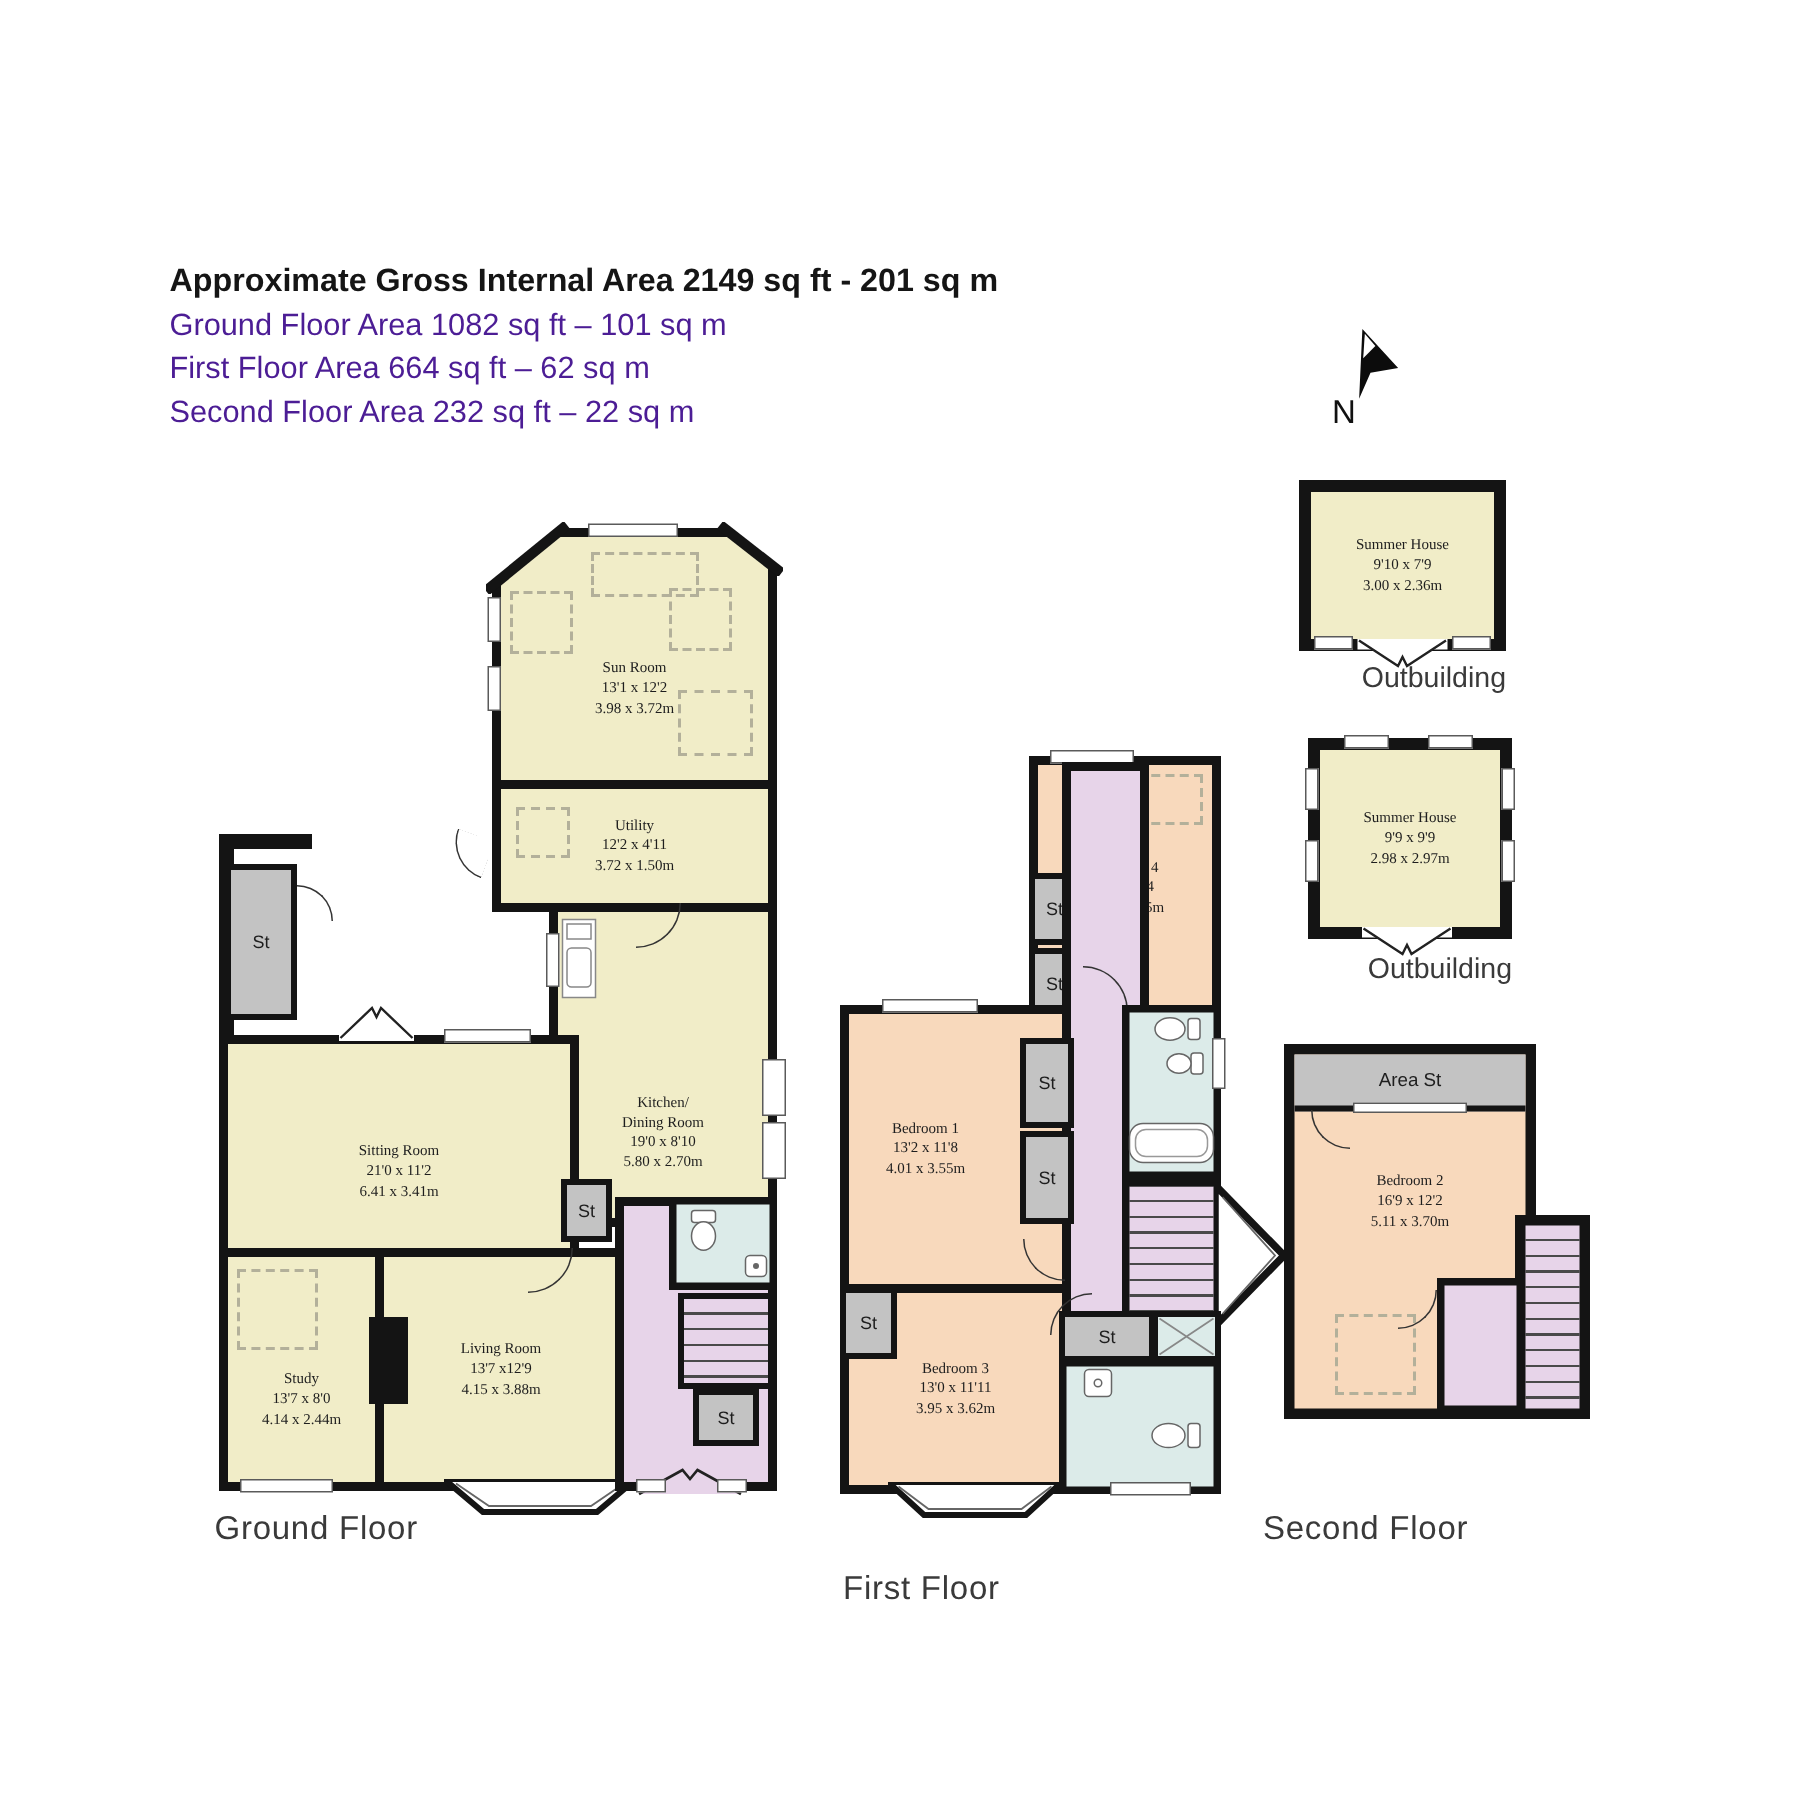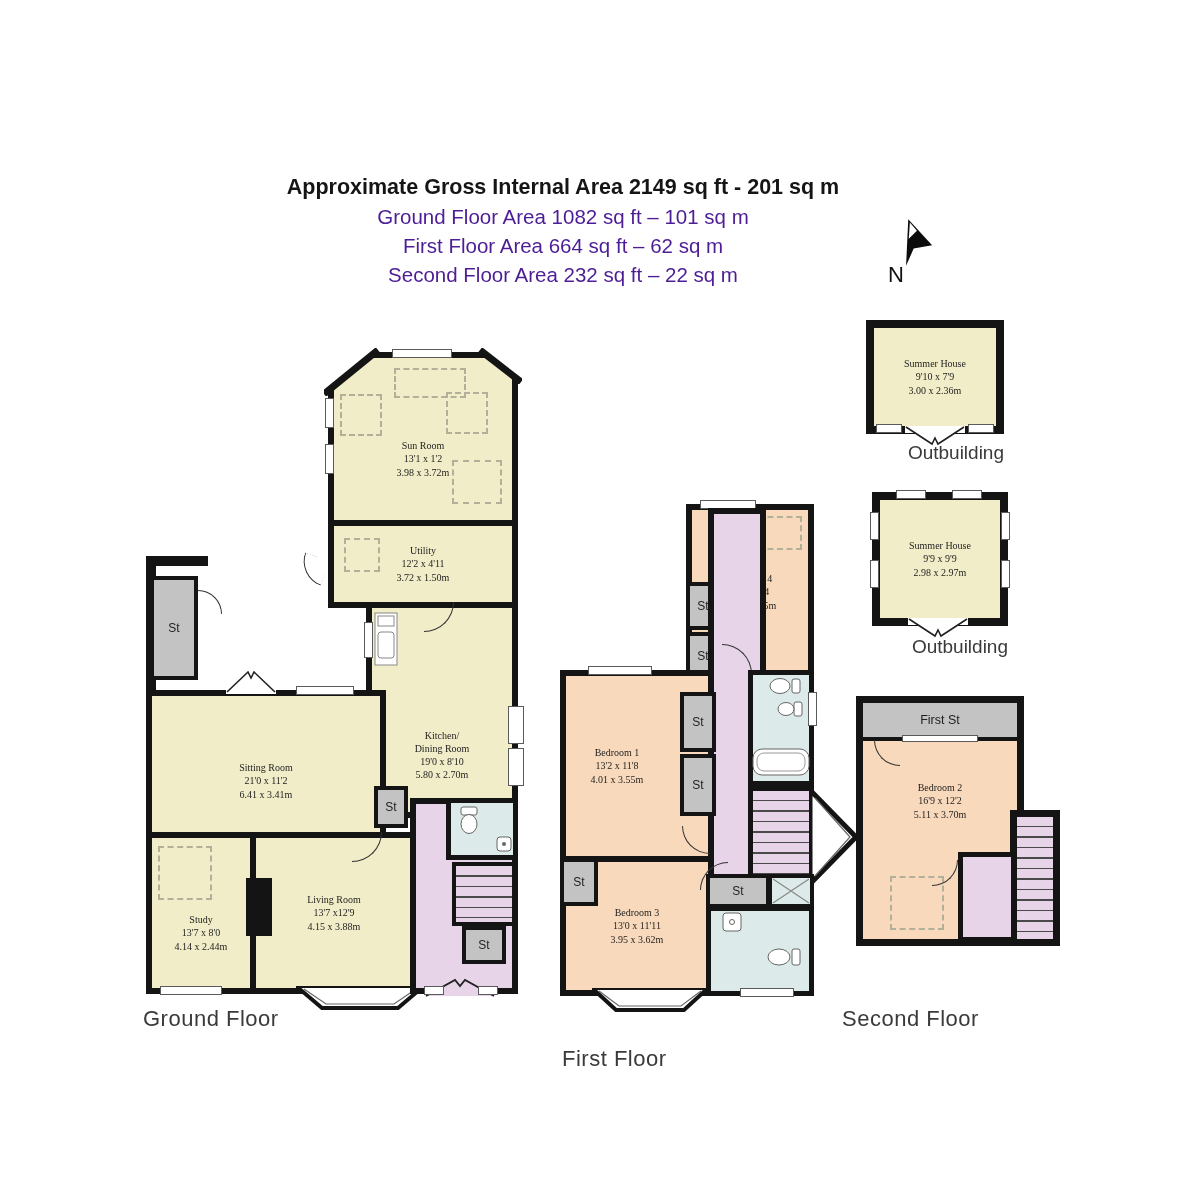--- a/index.html
+++ b/index.html
@@ -18,21 +18,21 @@
   .st{position:absolute;box-sizing:border-box;border:4px solid #141414;background:#c3c3c3;
       display:flex;align-items:center;justify-content:center;font-size:12px;color:#1e1e1e;}
   .wall{position:absolute;background:#141414;}
   .window{position:absolute;background:#ffffff;border:1.5px solid #5a5a5a;box-sizing:border-box;}
   .skylight{position:absolute;border:2px dashed #b3b09a;box-sizing:border-box;}
   .stairs{background-image:repeating-linear-gradient(180deg, rgba(0,0,0,0) 0 9px, #4a4a4a 9px 10.5px);}
   .arc{position:absolute;box-sizing:border-box;border-top:1.8px solid #333;border-right:1.8px solid #333;
        border-radius:0 100% 0 0;background:transparent;}
   .caption{position:absolute;font-size:22px;color:#3a3a3a;letter-spacing:0.5px;}
   .ob-caption{position:absolute;font-size:19px;color:#3a3a3a;text-align:right;}
-  .header{position:absolute;left:113px;top:172px;width:900px;text-align:center;}
+  .header{position:absolute;left:113px;top:172px;width:900px;}
   .header .title{font-size:21.5px;font-weight:bold;color:#151515;line-height:30px;}
   .header .line{font-size:20.5px;color:#4c1d95;line-height:29px;}
   .north-n{position:absolute;font-size:22px;color:#111;}
   svg{display:block;}
 </style>
 </head>
 <body>
 
 <div id="canvas">
 
@@ -91,21 +91,21 @@
       </svg>
     </div>
     <div class="ob-caption" style="left:872px;top:636px;width:136px;">Outbuilding</div>
   </div>
 
   <div>
 
     <div class="room cream" style="left:328px;top:352px;width:190px;height:174px;">
       <div class="rlabel" style="margin-top:40px;">
         <span>Sun Room</span>
-        <span>13'1 x 1'2</span>
+        <span>13'1 x 12'2</span>
         <span>3.98 x 3.72m</span>
       </div>
     </div>
 
     <div class="abs" style="left:324px;top:348px;">
       <svg width="56" height="48" viewBox="0 0 56 48">
         <polygon points="0,0 56,0 0,48" fill="#ffffff"></polygon>
         <line x1="0" y1="46" x2="54" y2="2" stroke="#141414" stroke-width="7"></line>
       </svg>
     </div>
@@ -350,21 +350,21 @@
   <div>
     <div class="room peach" style="left:856px;top:696px;width:168px;height:250px;border-width:7px;">
       <div class="rlabel" style="margin-bottom:40px;">
         <span>Bedroom 2</span>
         <span>16'9 x 12'2</span>
         <span>5.11 x 3.70m</span>
       </div>
     </div>
     <div class="abs grayfill" style="left:863px;top:703px;width:154px;height:34px;border-bottom:4px solid #141414;
          display:flex;align-items:center;justify-content:center;font-size:12.5px;color:#1e1e1e;">
-      <span>First St</span>
+      <span>Area St</span>
     </div>
     <div class="window" style="left:902px;top:735px;width:76px;height:7px;"></div>
     <div class="arc" style="left:874px;top:740px;width:26px;height:26px;transform:rotate(180deg);"></div>
     <div class="room purple stairs" style="left:1010px;top:810px;width:50px;height:136px;border-width:7px;"></div>
     <div class="room purple" style="left:958px;top:852px;width:58px;height:90px;border-width:5px;"></div>
     <div class="arc" style="left:932px;top:860px;width:26px;height:26px;transform:rotate(90deg);"></div>
     <div class="skylight" style="left:890px;top:876px;width:54px;height:54px;"></div>
 
     <div class="caption" style="left:842px;top:1006px;">Second Floor</div>
   </div>

